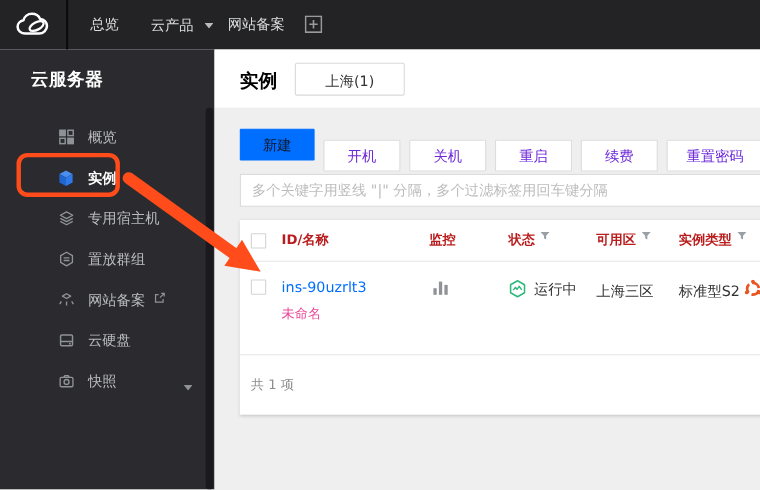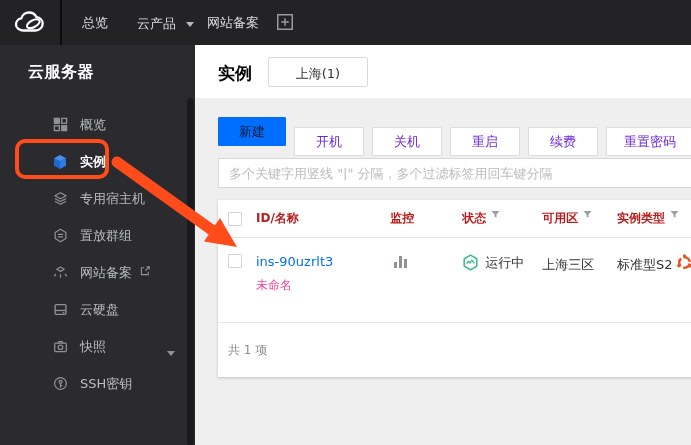--- a/index.html
+++ b/index.html
@@ -182,30 +182,20 @@
             </svg>
         </span>
         <span>快照</span>
         <span class="exp-caret">
           <svg width="8" height="5" viewBox="0 0 8 5">
               <path d="M0 0h8L4 5z" fill="#8f9296"></path>
             </svg>
         </span>
       </div>
 
-      <div class="side-item">
-        <span class="sicon">
-          <svg width="15" height="15" viewBox="0 0 16 16" fill="none" stroke="#8f9296" stroke-width="1.3">
-            <circle cx="8" cy="8" r="6.3"></circle>
-              <circle cx="8" cy="6.2" r="1.6"></circle>
-              <path d="M8 7.8v4.4M8 10.2h1.9"></path>
-            </svg>
-        </span>
-        <span>SSH密钥</span>
-      </div>
 
     </nav>
     <div class="scroll-thumb"></div>
   </aside>
 
   <div class="main-header">
     <div class="page-title">实例</div>
     <div class="region-select">
       <svg width="18" height="18" viewBox="0 0 18 18">
         <circle cx="9" cy="9" r="9" fill="#0a6cff"></circle>

